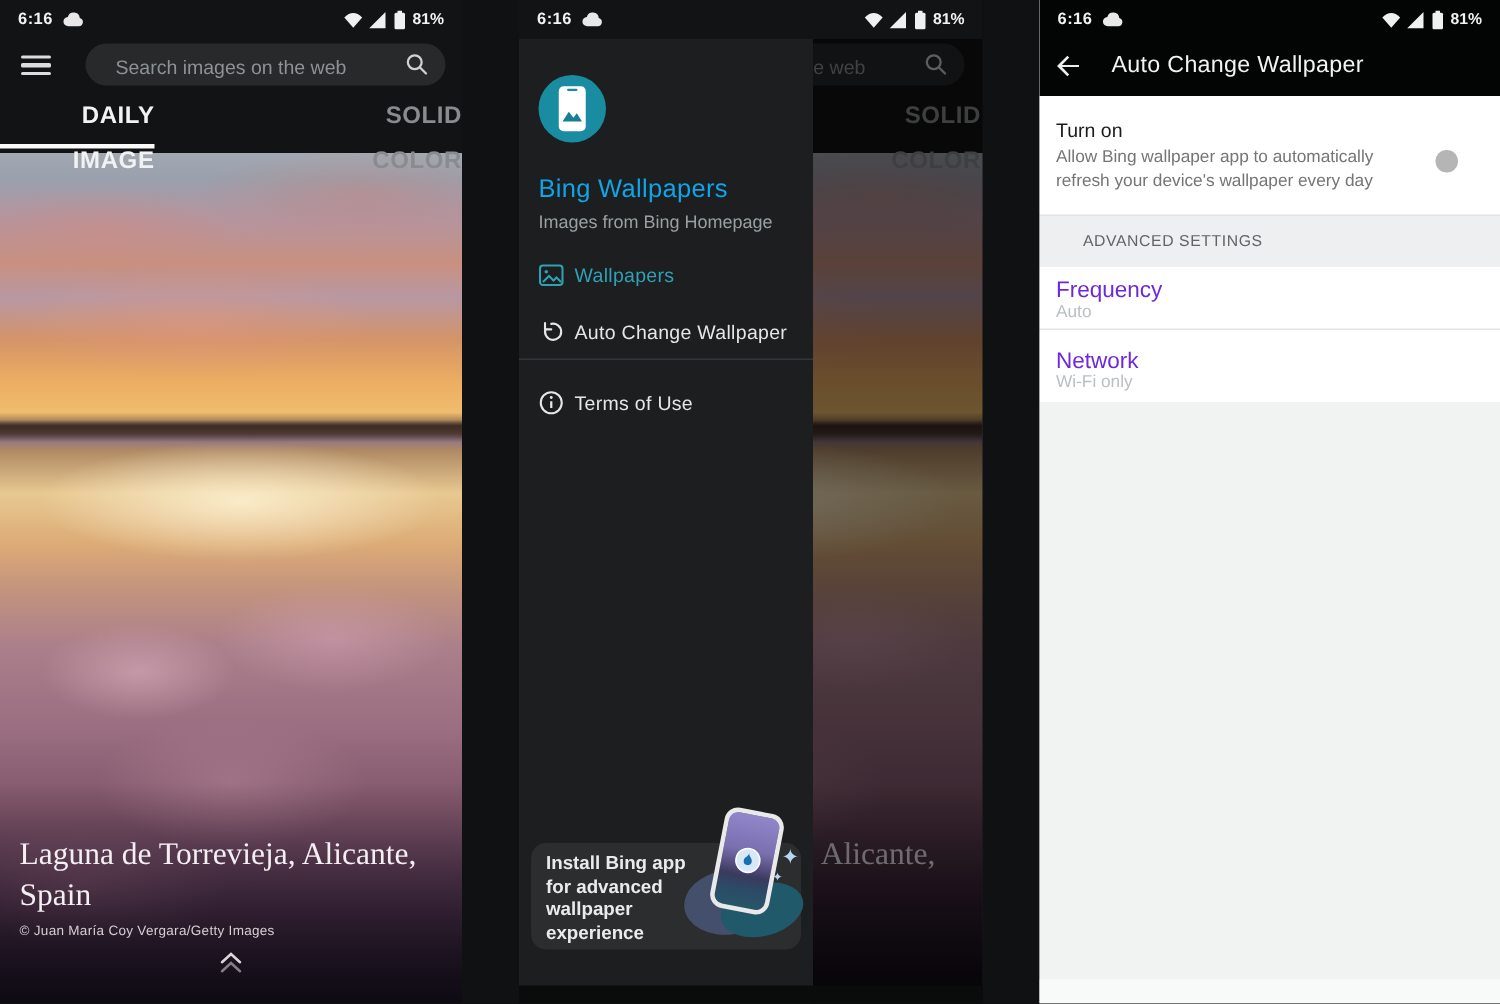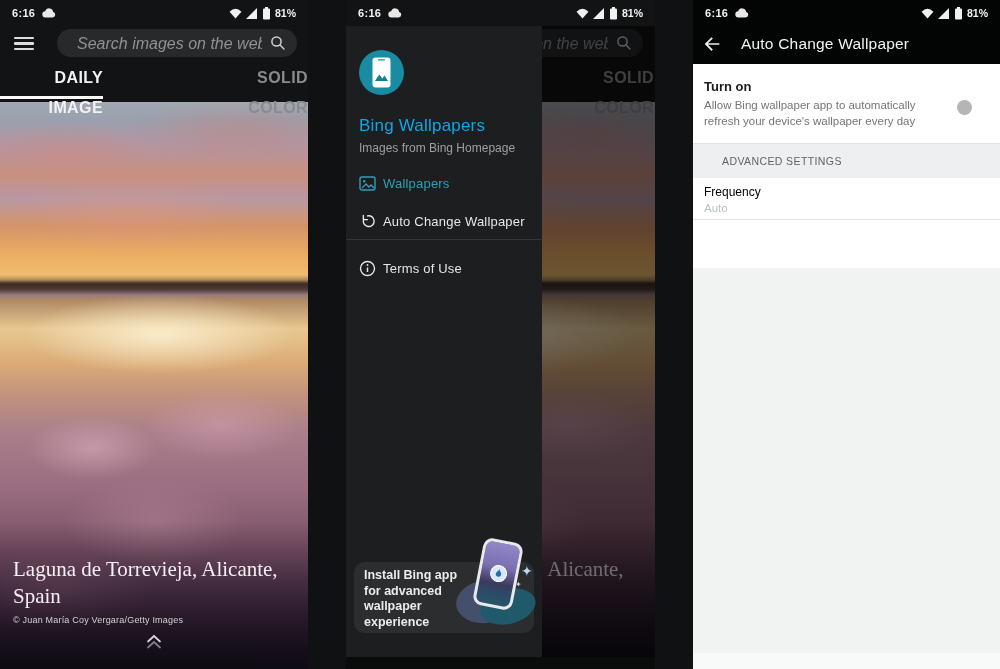--- a/index.html
+++ b/index.html
@@ -15,21 +15,21 @@
   .sb .cloud{margin-left:7px;}
   .sb .right{margin-left:auto;display:flex;align-items:center;gap:4px;}
   .sb .pct{font-size:10.5px;font-weight:bold;}
 
   
   .home-top{position:absolute;top:0;left:0;right:0;height:102px;background:#121314;}
   .burger{position:absolute;left:14px;top:37px;width:20px;height:13px;cursor:pointer;}
   .burger span{display:block;height:2.4px;background:#dcdddd;margin-bottom:2.9px;border-radius:1px;}
   .pill{position:absolute;left:57px;top:29px;width:240px;height:28px;border-radius:15px;background:#27292a;}
   .pill input{position:absolute;left:18px;top:0;width:185px;height:28px;background:transparent;border:none;outline:none;
-      color:#e5e5e5;font-size:16px;font-family:"Liberation Sans",sans-serif;font-style:italic;}
+      color:#e5e5e5;font-size:13px;font-family:"Liberation Sans",sans-serif;}
   .pill input::placeholder{color:#8d9294;opacity:1;}
   .pill .mag{position:absolute;right:11px;top:6px;}
   .tabs{position:absolute;top:63px;left:0;right:0;height:39px;}
   .tab{position:absolute;top:0;width:103px;height:36px;line-height:30px;text-align:right;
        font-size:16px;font-weight:bold;letter-spacing:.4px;color:#888c8e;cursor:pointer;}
   .tab.active{color:#f2f2f2;}
   .tab-underline{position:absolute;top:33px;left:0;width:103px;height:3px;background:#fafafa;}
 
   .wall{position:absolute;top:102px;left:0;right:0;bottom:0;
     background:
@@ -85,28 +85,28 @@
       background:#d9e8f8;border:1px solid #fff;display:flex;align-items:center;justify-content:center;}
   .sparkle{position:absolute;color:#b9d7f2;}
 
   
   #panel-right{left:693px;width:307px;background:#fff;}
   .top-black{position:absolute;top:0;left:0;right:0;height:64px;background:#030404;}
   .appbar{position:absolute;top:26px;left:0;right:0;height:38px;}
   .back-btn{position:absolute;left:8px;top:7px;width:26px;height:26px;cursor:pointer;}
   .appbar .title{position:absolute;left:48px;top:9px;color:#f2f2f2;font-size:15.5px;font-weight:500;letter-spacing:.2px;}
   .sec-turnon{position:absolute;top:64px;left:0;right:0;height:79px;background:#fff;cursor:pointer;}
-  .turnon-label{position:absolute;left:11px;top:15px;font-size:13px;font-weight:bold;color:#1b1b1b;}
+  .turnon-label{position:absolute;left:11px;top:15px;font-size:13px;font-weight:normal;color:#1b1b1b;}
   .turnon-desc{position:absolute;left:11px;top:34px;width:250px;font-size:11.5px;line-height:15.5px;color:#757575;}
   .toggle-thumb{position:absolute;left:264px;top:36px;width:15px;height:15px;border-radius:50%;background:#b5b5b5;cursor:pointer;}
   .hdiv{position:absolute;left:0;right:0;height:1px;background:#e2e4e4;}
   .sec-adv{position:absolute;top:144px;left:0;right:0;height:34px;background:#edeff0;}
   .sec-adv .lbl{position:absolute;left:29px;top:11px;font-size:10.5px;color:#5f6468;letter-spacing:.4px;}
   .set-row{position:absolute;left:0;right:0;background:#fff;cursor:pointer;}
-  .set-row .rl{position:absolute;left:11px;font-size:12px;color:#000000;}
+  .set-row .rl{position:absolute;left:11px;font-size:15px;color:#6d28d9;}
   .set-row .rv{position:absolute;left:11px;font-size:11.5px;color:#b9bfc2;}
   .rest{position:absolute;top:268px;left:0;right:0;bottom:0;background:#f1f3f3;}
   .rest-b{position:absolute;left:0;right:0;bottom:0;height:16px;background:#f8f9f9;}
 </style>
 </head>
 <body>
 
 <div class="panel" id="panel-left" style="left:0;width:308px;background:#0f1011;">
   <div class="wall"></div>
   <div class="home-top"></div>
@@ -299,17 +299,21 @@
 
   <div class="sec-adv">
     <div class="lbl">ADVANCED SETTINGS</div>
   </div>
 
   <div class="set-row" style="top:178px;height:41px;">
     <div class="rl" style="top:7px;">Frequency</div>
     <div class="rv" style="top:24px;">Auto</div>
   </div>
   <div class="hdiv" style="top:219px;"></div>
+  <div class="set-row" style="top:220px;height:48px;">
+    <div class="rl" style="top:12px;">Network</div>
+    <div class="rv" style="top:29px;">Wi-Fi only</div>
+  </div>
 
   <div class="rest">
     <div class="rest-b"></div>
   </div>
 </div>
 
 </body></html>

